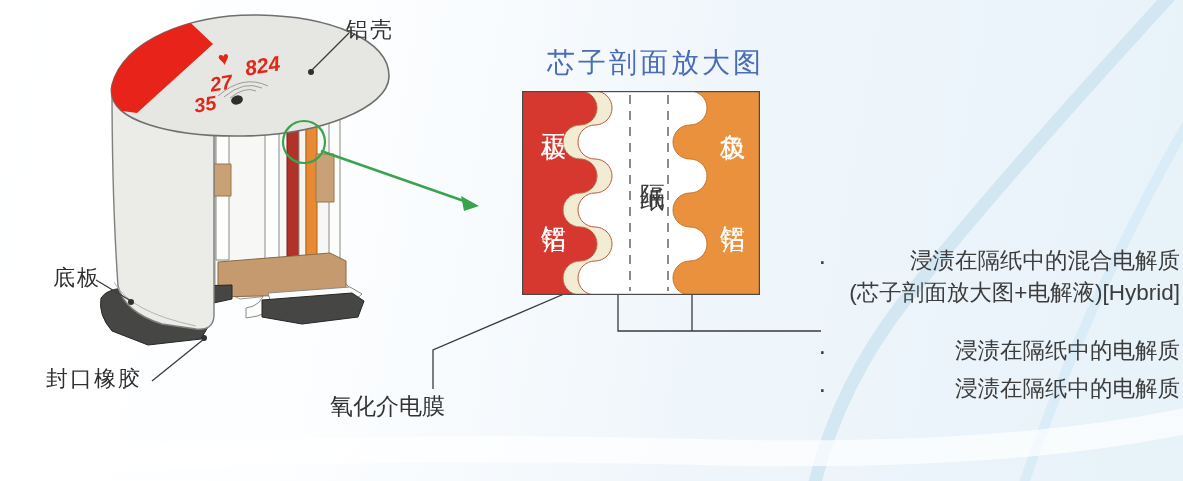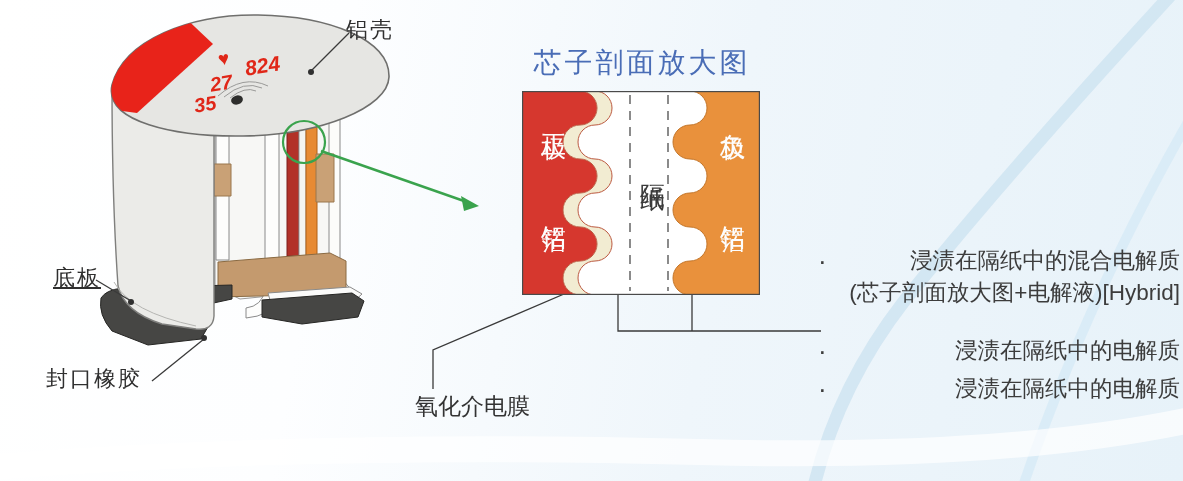--- a/index.html
+++ b/index.html
@@ -4,42 +4,42 @@
 <style>
   html,body{margin:0;padding:0;}
   body{width:1183px;height:481px;overflow:hidden;
        font-family:"Liberation Sans", sans-serif;
        background:linear-gradient(100deg,#ffffff 0%,#fdfeff 28%,#eff6fb 60%,#e7f2f9 100%);}
   .stage{position:relative;width:1183px;height:481px;}
   svg.layer{position:absolute;left:0;top:0;width:1183px;height:481px;}
   
   .lbl{position:absolute;color:#2f2f2f;font-size:22px;letter-spacing:2px;white-space:nowrap;margin-top:8px;}
   .lbl.shell{left:346px;top:7px;}
-  .lbl.baseplate{left:53px;top:255px;text-decoration:underline;}
+  .lbl.baseplate{left:53px;top:255px;}
   .lbl.seal{left:46px;top:356px;}
   
   .mark{position:absolute;color:#e02718;font-weight:bold;font-style:italic;white-space:nowrap;}
   .mark.logo{left:218px;top:48px;font-size:19px;transform:rotate(-10deg);font-style:normal;}
   .mark.m824{left:245px;top:54px;font-size:21px;transform:rotate(-9deg);}
   .mark.m27{left:210px;top:72px;font-size:20px;transform:rotate(-9deg);}
   .mark.m35{left:194px;top:93px;font-size:20px;transform:rotate(-9deg);}
   
-  .diagram-title{position:absolute;left:520px;top:44px;width:244px;text-align:center;
+  .diagram-title{position:absolute;left:520px;top:44px;width:244px;text-align:right;
        color:#4a6db6;font-size:28px;letter-spacing:3px;white-space:nowrap;}
   svg.corebox{position:absolute;left:522px;top:91px;width:238px;height:204px;}
   .vlabel{position:absolute;writing-mode:vertical-rl;text-orientation:upright;
        font-size:25px;letter-spacing:2px;color:#fdfdfd;white-space:nowrap;}
   .vlabel.dark{color:#3b3b3b;}
   .vlabel.a1{left:538px;top:114px;}
   .vlabel.a2{left:538px;top:206px;}
   .vlabel.sep{left:637px;top:165px;}
   .vlabel.c1{left:717px;top:114px;}
   .vlabel.c2{left:717px;top:206px;}
   
-  .oxide{position:absolute;left:330px;top:391px;width:200px;text-align:right;
+  .oxide{position:absolute;left:330px;top:391px;width:200px;text-align:left;
        color:#333;font-size:23px;line-height:31px;}
   
   .notes{position:absolute;left:818px;top:245px;width:362px;color:#3c3c3c;
        font-size:22.5px;line-height:32px;}
   .note{display:flex;}
   .note.n2{margin-top:26px;}
   .note.n3{margin-top:6px;}
   .bdot{width:17px;font-size:26px;flex:0 0 17px;}
   .ntext{flex:1;text-align:right;}
 </style>

